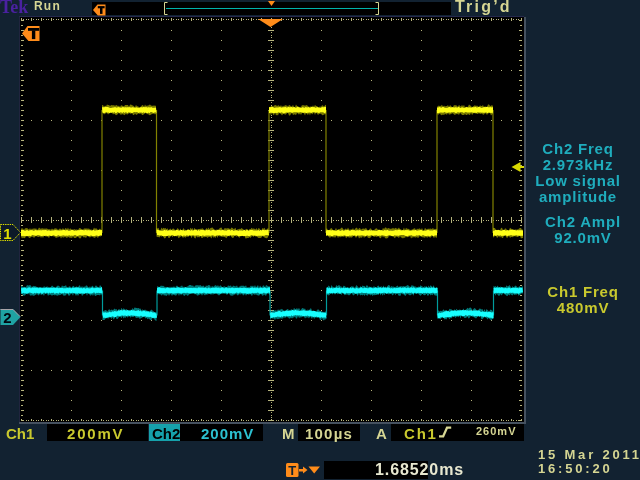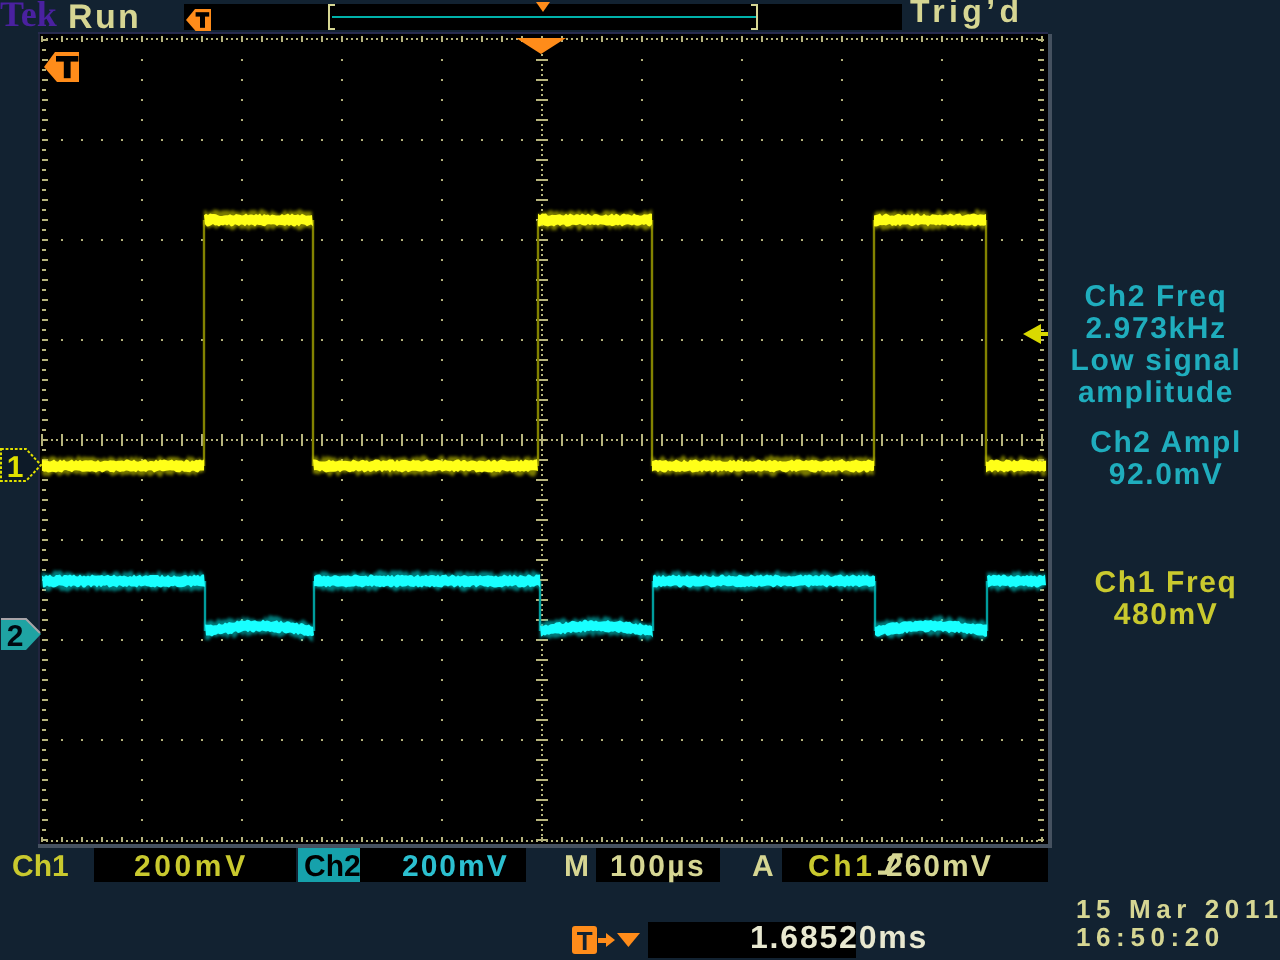--- a/index.html
+++ b/index.html
@@ -1836,38 +1836,38 @@
 
     <rect x="286" y="463" width="12.5" height="14" rx="1.5" fill="#ff8c1a"></rect>
     <text x="292.3" y="474.8" font-size="13" font-weight="bold" fill="#122231" text-anchor="middle" font-family="Liberation Sans">T</text>
     <rect x="299" y="469" width="4.5" height="2.5" fill="#ff8c1a"></rect>
     <polygon points="303,466.5 303,473.5 307.5,470" fill="#ff8c1a"></polygon>
     <polygon points="308.5,466.5 320,466.5 314.2,473.5" fill="#ff8c1a"></polygon>
     <rect x="324" y="461" width="104" height="18" fill="#000"></rect>
   </svg>
 
   <div class="t" style="left:0px;top:-3px;color:#4a21a0;font-family:'Liberation Serif',serif;font-size:18px;">Tek</div>
-  <div class="t khaki" style="left:34px;top:-1px;font-size:17px;letter-spacing:1.2px;">Run</div>
+  <div class="t khaki" style="left:34px;top:-1px;font-size:12px;letter-spacing:1.2px;">Run</div>
   <div class="t khaki" style="left:455px;top:-2px;font-size:16px;letter-spacing:2.2px;">Trig’d</div>
 
   <div class="t cy" style="left:526px;top:141px;width:104px;text-align:center;font-size:15px;line-height:16px;letter-spacing:0.8px;">Ch2 Freq
 2.973kHz
 Low signal
 amplitude</div>
   <div class="t cy" style="left:526px;top:214px;width:114px;text-align:center;font-size:15px;line-height:16px;letter-spacing:0.8px;">Ch2 Ampl
 92.0mV</div>
   <div class="t yl" style="left:526px;top:284px;width:114px;text-align:center;font-size:15px;line-height:16px;letter-spacing:0.8px;">Ch1 Freq
 480mV</div>
 
   <div class="t yl" style="left:6px;top:425px;font-size:15px;">Ch1</div>
   <div class="t yl" style="left:67px;top:425px;font-size:15px;letter-spacing:1.8px;">200mV</div>
   <div class="t" style="left:152px;top:425px;font-size:15px;color:#000;">Ch2</div>
   <div class="t" style="left:201px;top:425px;font-size:15px;letter-spacing:1px;color:#2cc0d0;">200mV</div>
   <div class="t khaki" style="left:282px;top:425px;font-size:15px;">M</div>
   <div class="t khaki" style="left:305px;top:425px;font-size:15px;letter-spacing:1.2px;">100µs</div>
   <div class="t khaki" style="left:376px;top:425px;font-size:15px;">A</div>
   <div class="t yl" style="left:404px;top:425px;font-size:15px;letter-spacing:1.8px;">Ch1</div>
-  <div class="t khaki" style="left:443px;top:425px;font-size:15px;letter-spacing:1px;">260mV</div>
+  <div class="t khaki" style="left:476px;top:425px;font-size:11px;letter-spacing:1px;">260mV</div>
 
   <div class="t" style="left:329px;top:461px;font-size:16px;letter-spacing:0.9px;color:#e8e8d0;margin-left:46px;">1.68520ms</div>
 
   <div class="t khaki" style="left:538px;top:448px;font-size:13px;line-height:14px;letter-spacing:2.8px;">15 Mar 2011
 16:50:20</div>
 
 </body></html>

